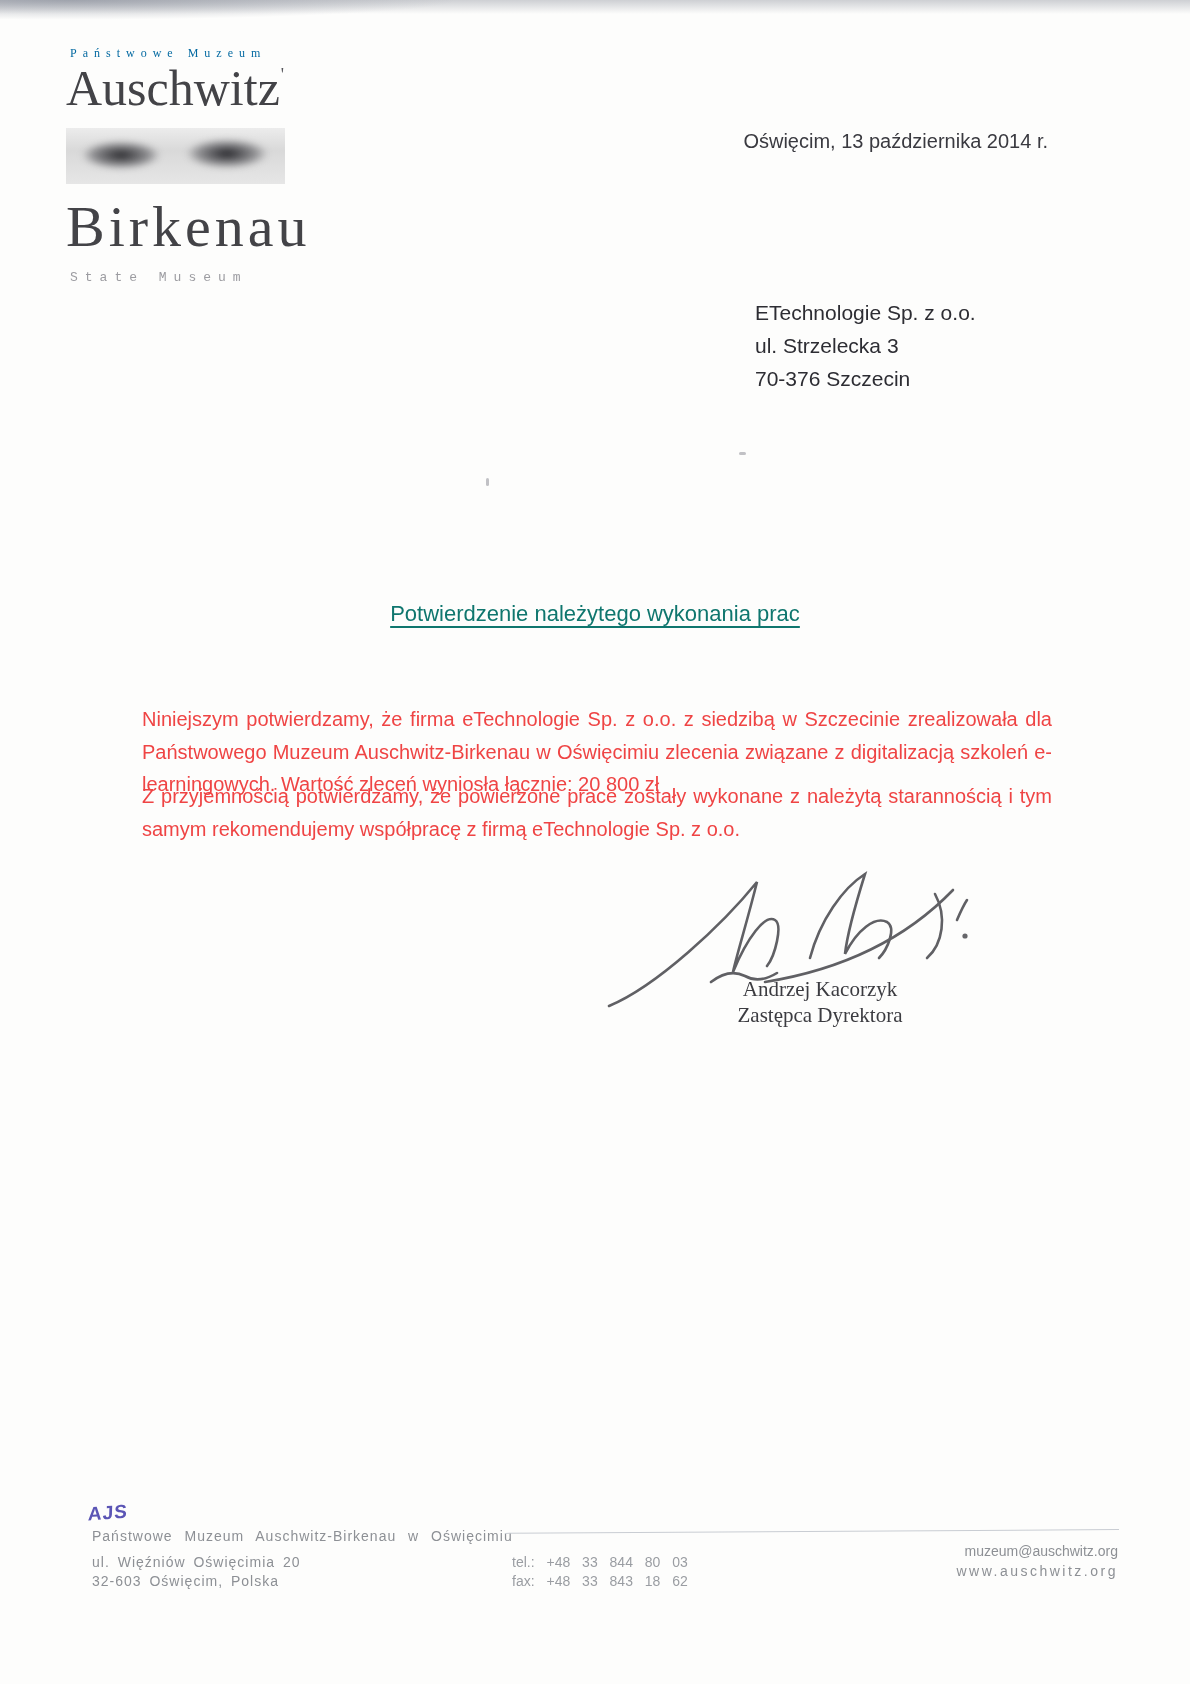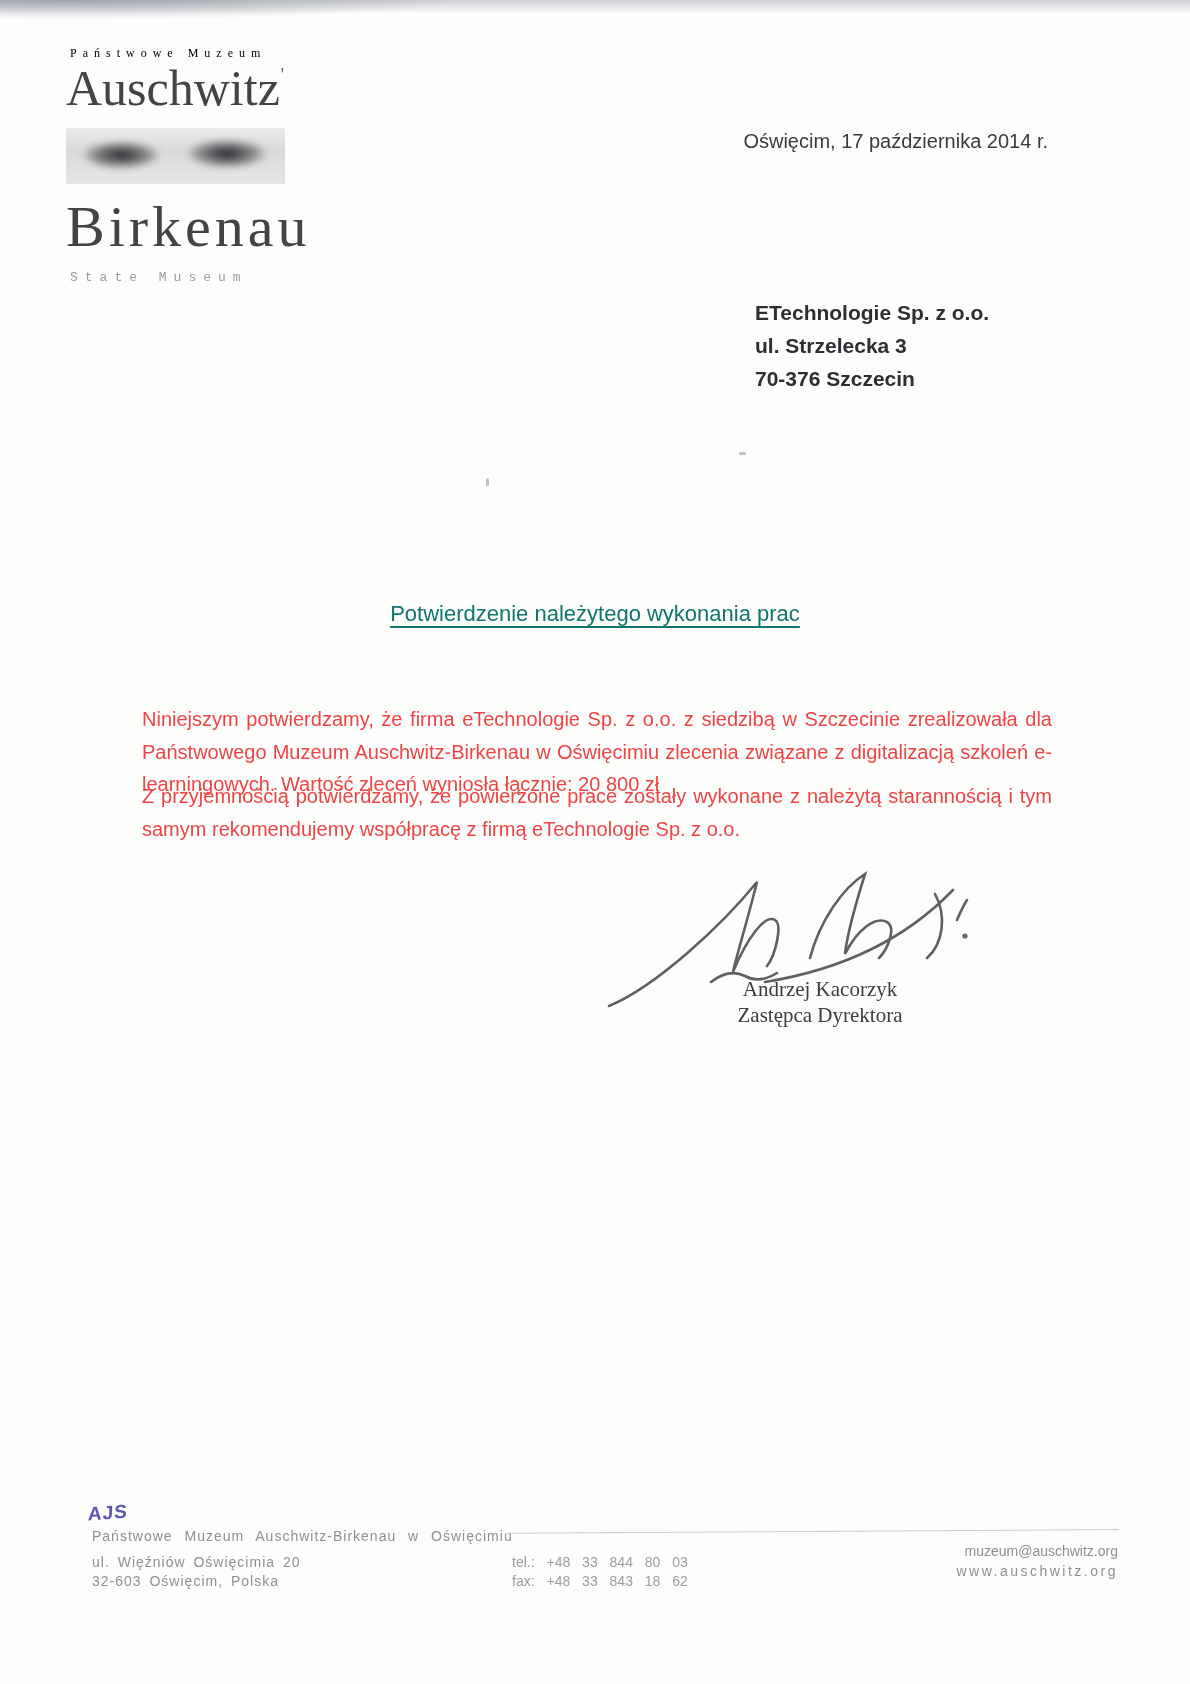--- a/index.html
+++ b/index.html
@@ -16,21 +16,21 @@
     background:linear-gradient(to bottom,rgba(148,152,162,.45),rgba(148,152,162,0));
   }
   .scan-top-left{
     position:absolute;top:0;left:0;width:460px;height:20px;
     background:radial-gradient(ellipse at 15% 0%,rgba(120,126,140,.55),rgba(120,126,140,0) 70%);
   }
   .speck{position:absolute;background:#9a9aa0;border-radius:2px;opacity:.6;}
   
   .logo{left:66px;top:46px;width:220px;}
   .logo-pre{
-    font-family:"Liberation Serif",serif;font-size:12px;color:#000000;
+    font-family:"Liberation Serif",serif;font-size:12px;color:#0369a1;
     letter-spacing:6px;white-space:nowrap;padding-left:4px;
   }
   .logo-main{
     font-family:"Liberation Serif",serif;font-size:50px;color:#434347;
     line-height:50px;margin-top:2px;white-space:nowrap;position:relative;
   }
   .logo-mark{font-size:18px;position:relative;top:-24px;left:1px;color:#55555a;}
   .logo-photo{
     position:relative;width:219px;height:56px;margin-top:4px;
     background:linear-gradient(to bottom,#ececec, #d9d9d9 40%, #e6e6e6);
@@ -40,21 +40,21 @@
   .eye-l{left:2px;background:radial-gradient(ellipse 50% 38% at 52% 48%,rgba(30,30,34,.95),rgba(80,80,85,.55) 55%,rgba(150,150,150,0) 78%);}
   .eye-r{left:112px;background:radial-gradient(ellipse 52% 40% at 48% 45%,rgba(25,25,30,.95),rgba(75,75,80,.5) 55%,rgba(150,150,150,0) 78%);}
   .logo-birkenau{font-size:58px;letter-spacing:4px;margin-top:18px;}
   .logo-sub{
     font-family:Liberation Mono, monospace;font-size:13px;color:#9c9ca1;
     letter-spacing:7px;margin-top:18px;padding-left:4px;white-space:nowrap;
   }
   
   .dateblock{right:142px;top:126px;text-align:right;font-size:20px;color:#3a3a40;line-height:30px;}
   
-  .recipient{left:755px;top:296px;font-size:21px;font-weight:bold;color:#2d2d33;line-height:33px;}
+  .recipient{left:755px;top:296px;font-size:21px;font-weight:normal;color:#2d2d33;line-height:33px;}
   
   .title{left:0;top:601px;width:1190px;text-align:center;font-size:22px;color:#0f766e;}
   .title span{text-decoration:underline;text-underline-offset:5px;text-decoration-thickness:1.5px;}
   
   .bodytext{
     left:140px;width:910px;font-size:20px;color:#ef4444;line-height:32.5px;
     text-align:justify;margin:2px;
   }
   .p1{top:701px;}
   .p2{top:778px;}
@@ -85,21 +85,21 @@
   <div class="logo-main"><span>Auschwitz</span><span class="logo-mark">'</span></div>
   <div class="logo-photo">
     <div class="eye eye-l"></div>
     <div class="eye eye-r"></div>
   </div>
   <div class="logo-main logo-birkenau">Birkenau</div>
   <div class="logo-sub">State Museum</div>
 </div>
 
 <div class="abs dateblock">
-  <div>Oświęcim, 17 października 2014 r.</div>
+  <div>Oświęcim, 13 października 2014 r.</div>
 </div>
 
 <div class="abs recipient">
   <div>ETechnologie Sp. z o.o.</div>
   <div>ul. Strzelecka 3</div>
   <div>70-376 Szczecin</div>
 </div>
 
 <div class="speck" style="left:739px;top:452px;width:7px;height:3px;"></div>
 <div class="speck" style="left:486px;top:478px;width:3px;height:8px;"></div>

